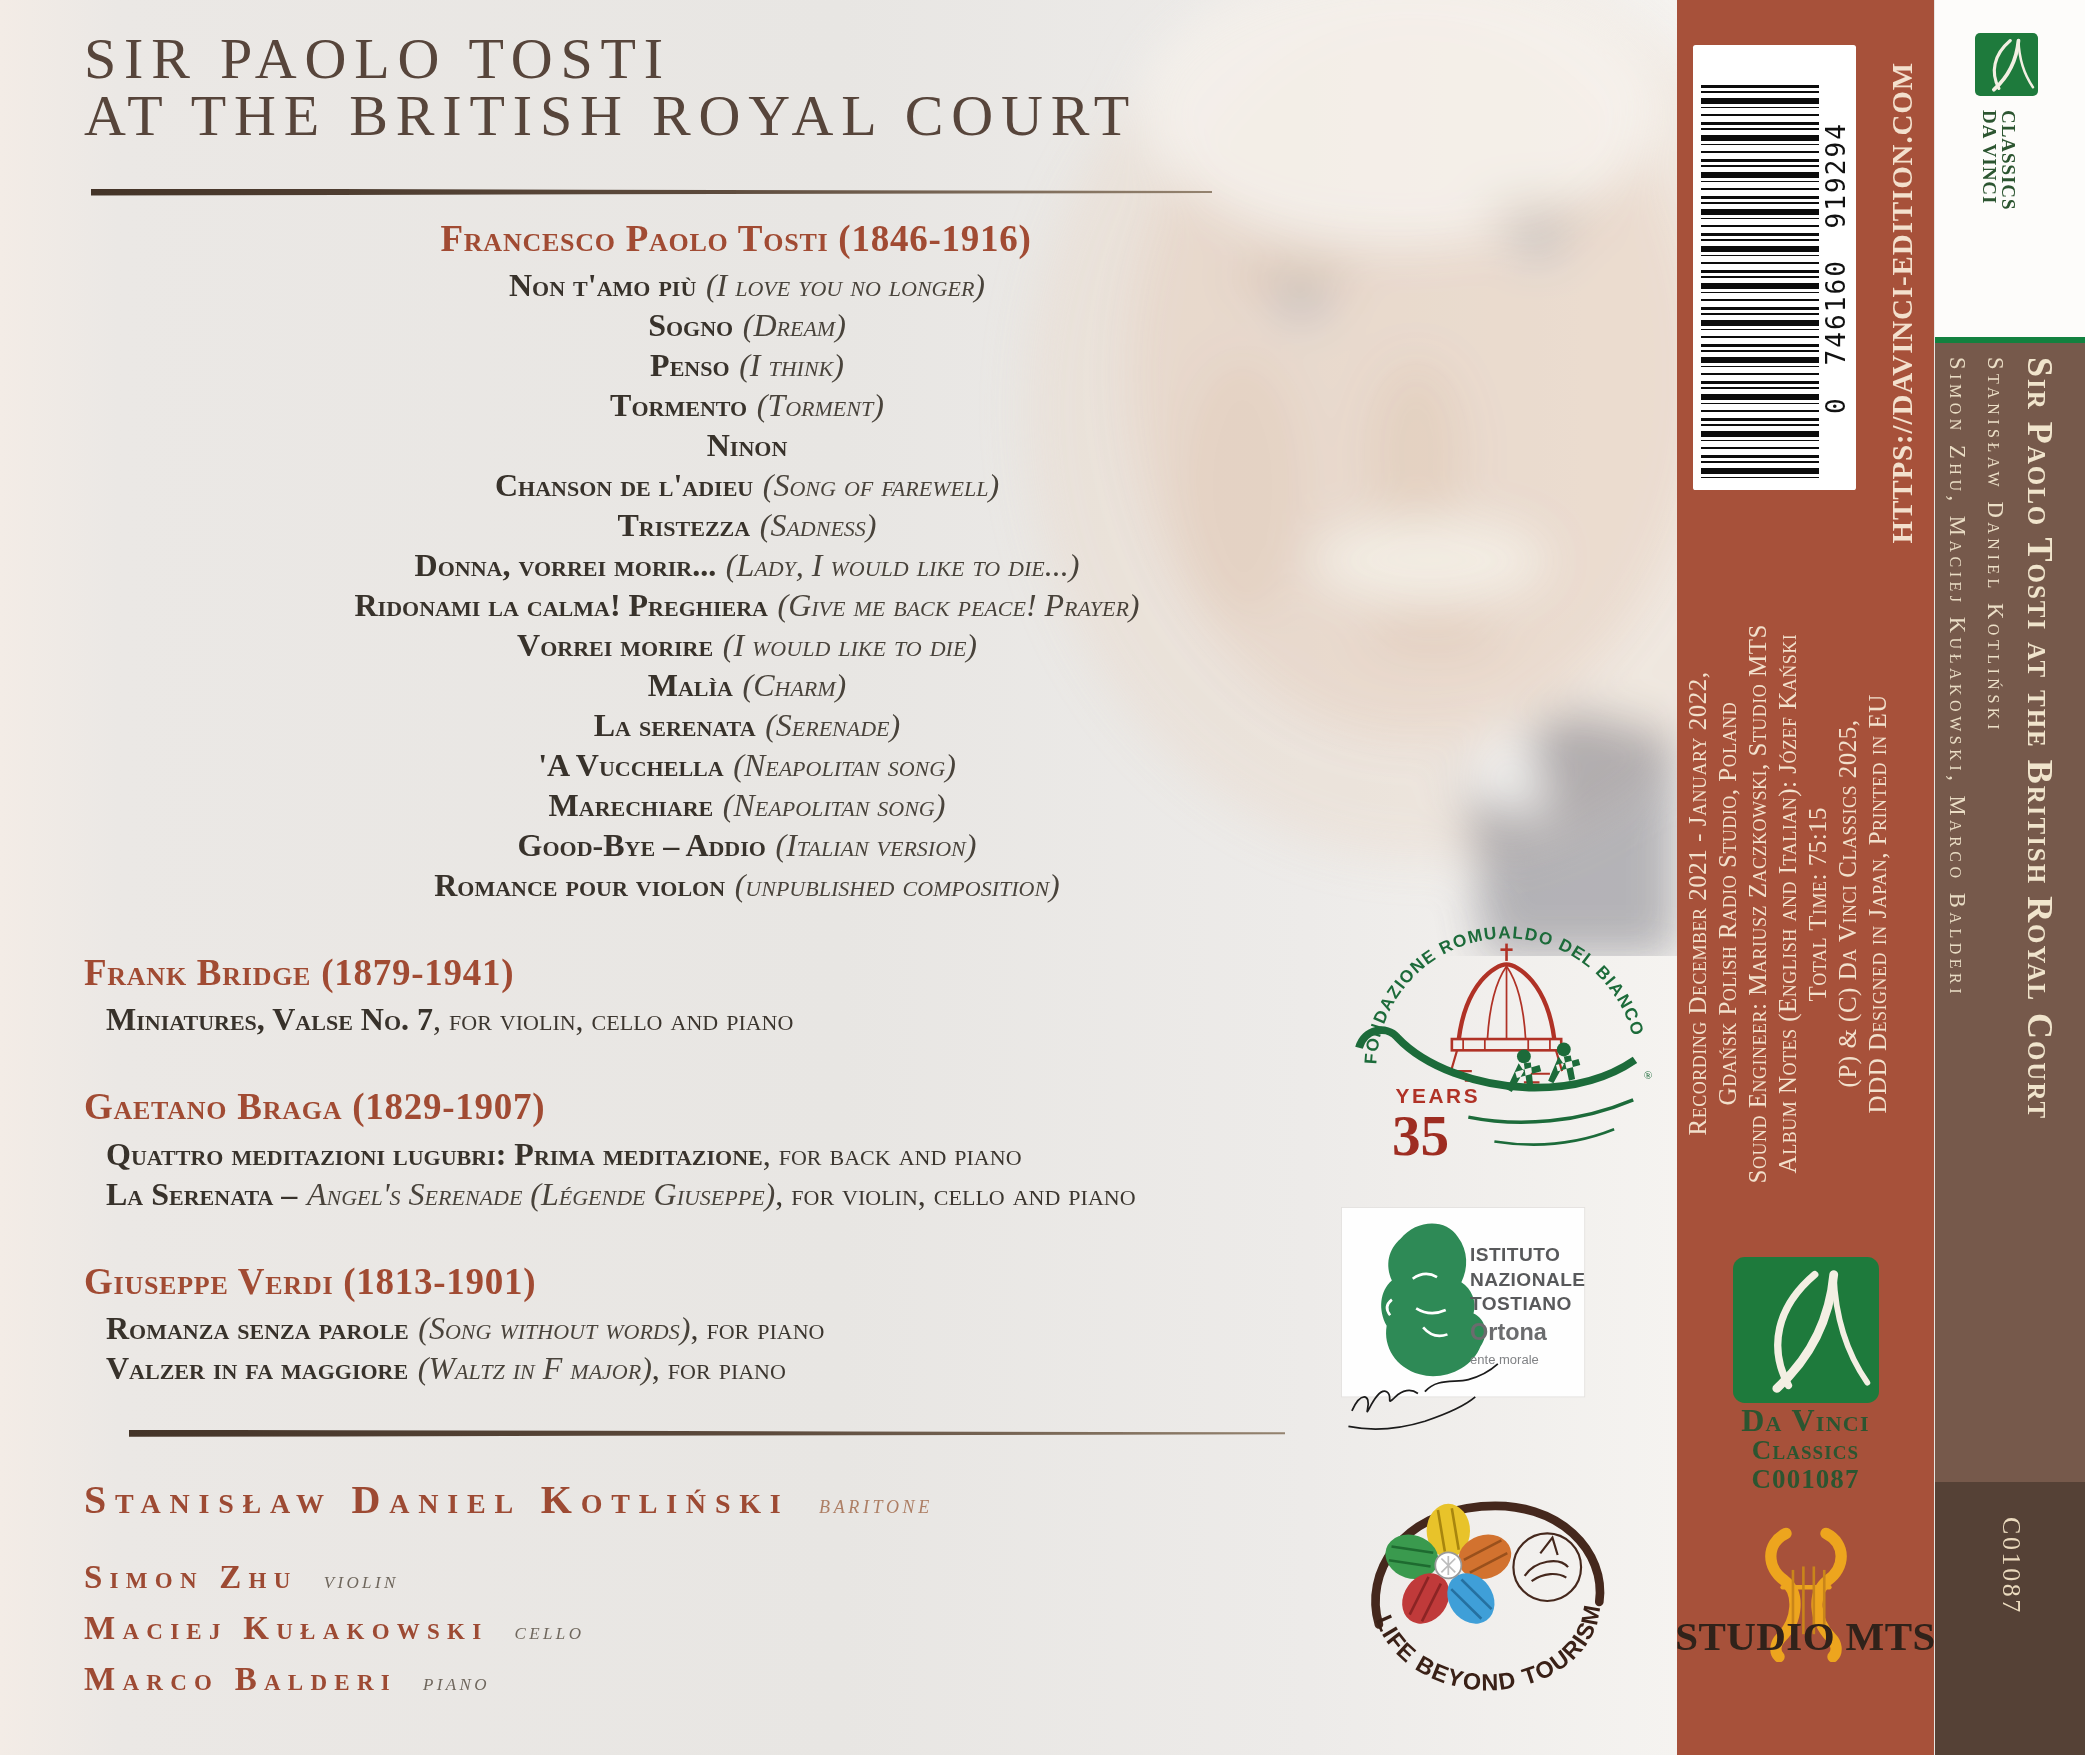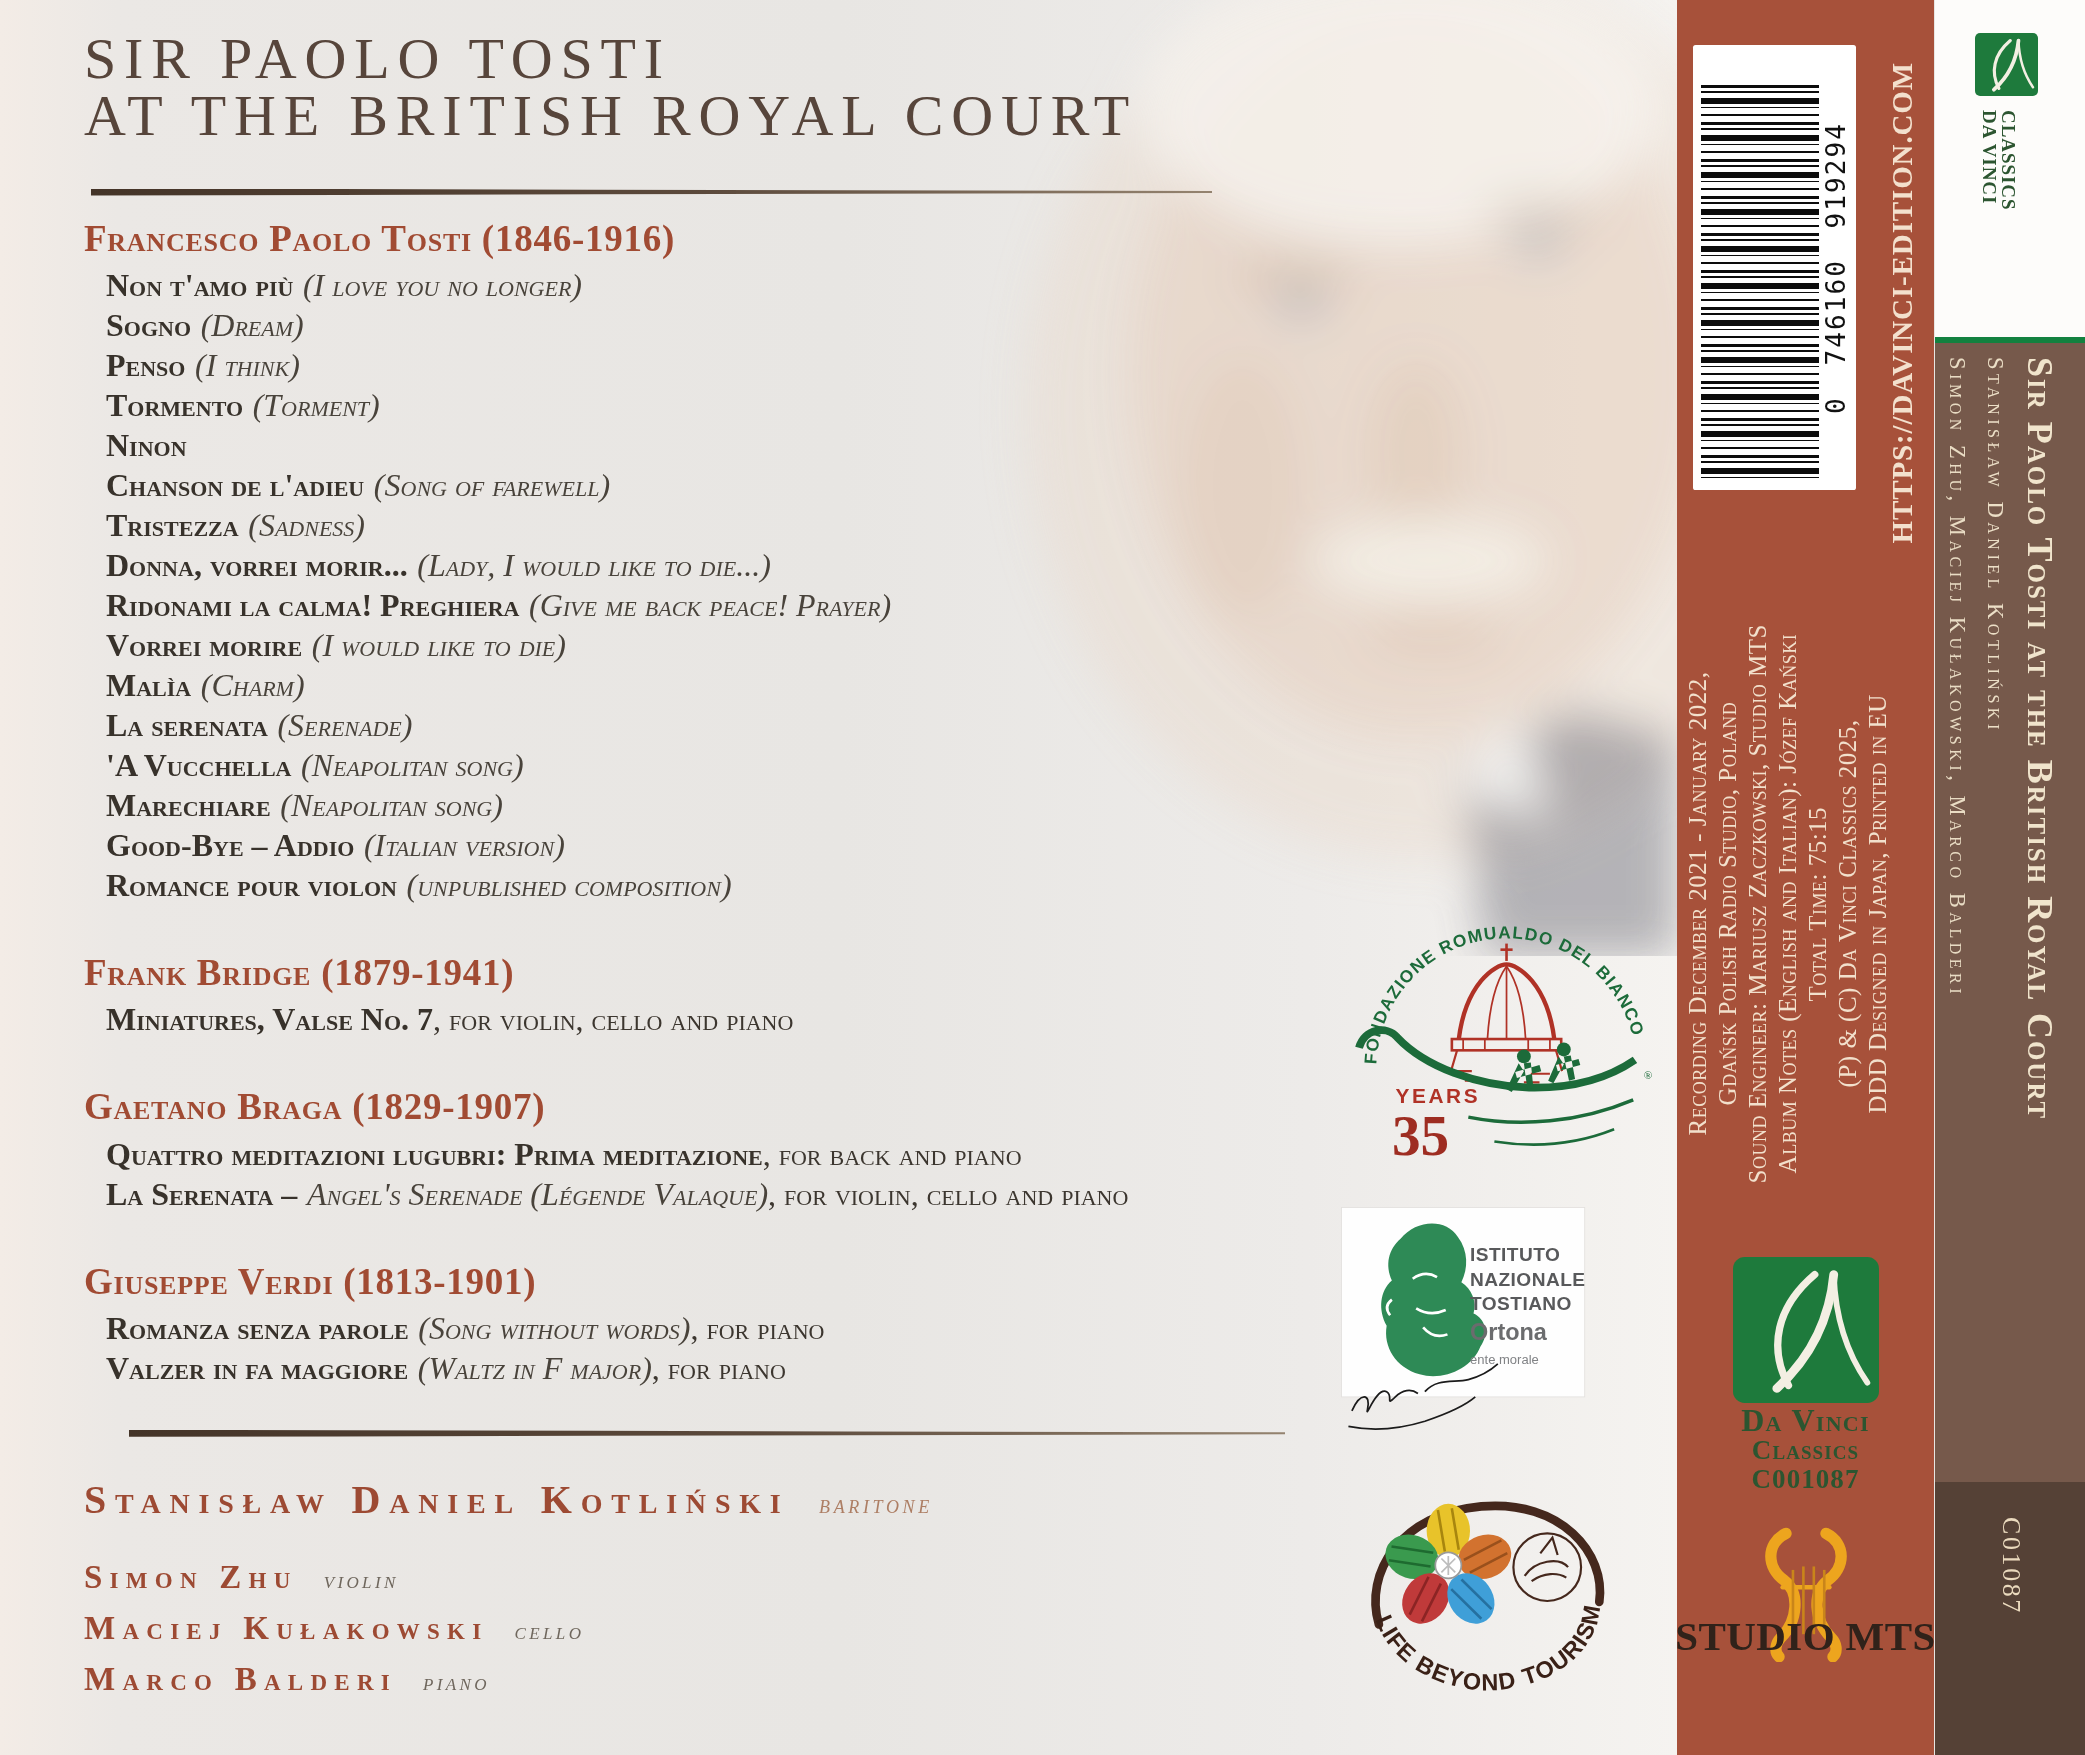--- a/index.html
+++ b/index.html
@@ -12,21 +12,21 @@
   .photo{position:absolute;left:721px;top:0;pointer-events:none;opacity:.8;}
   .content{position:absolute;left:84px;top:29.5px;width:1304px;}
 
   .title-line{font-size:58px;line-height:57px;letter-spacing:.135em;color:#57453b;white-space:nowrap;}
   .divider{height:7px;width:1121px;margin-left:7px;margin-top:45px;
            background:linear-gradient(90deg,#443428,#5c4a3c 55%,#94836f);
            clip-path:polygon(0 0,100% 36%,100% 64%,0 100%);}
   .divider.d2{width:1156px;margin-left:45px;margin-top:42px;}
 
   .section{margin-top:47px;}
-  .section:first-child{margin-top:22.6px;}
+  .section:first-child{margin-top:22.6px;text-align:center;}
   .sec-heading{font-variant-caps:small-caps;font-size:37px;line-height:42px;
                color:#a14b33;font-weight:600;letter-spacing:.02em;}
   .sec-tracks{margin-top:5.2px;}
   .track{font-variant-caps:small-caps;font-size:32px;line-height:40px;color:#38322b;white-space:nowrap;}
   .t-title{font-weight:700;margin-left:22px;}
   .t-italic{font-style:italic;font-weight:400;color:#49433b;margin-left:.3em;}
   .t-suffix{font-weight:400;color:#3c362f;}
 
   .performers{margin-top:40px;}
   .lead-row{white-space:nowrap;}
@@ -213,21 +213,21 @@
   </div>
 
   <div class="section">
     <div class="sec-heading">Gaetano Braga (1829-1907)</div>
     <div class="sec-tracks">
   <div class="track">
     <span class="t-title">Quattro meditazioni lugubri: Prima meditazione</span><span class="t-suffix">, for back and piano</span>
   </div>
 
   <div class="track">
-    <span class="t-title">La Serenata –</span><span class="t-italic">Angel's Serenade (Légende Valaque)</span><span class="t-suffix">, for violin, cello and piano</span>
+    <span class="t-title">La Serenata –</span><span class="t-italic">Angel's Serenade (Légende Giuseppe)</span><span class="t-suffix">, for violin, cello and piano</span>
   </div>
 </div>
   </div>
 
   <div class="section">
     <div class="sec-heading">Giuseppe Verdi (1813-1901)</div>
     <div class="sec-tracks">
   <div class="track">
     <span class="t-title">Romanza senza parole</span><span class="t-italic">(Song without words)</span><span class="t-suffix">, for piano</span>
   </div>

